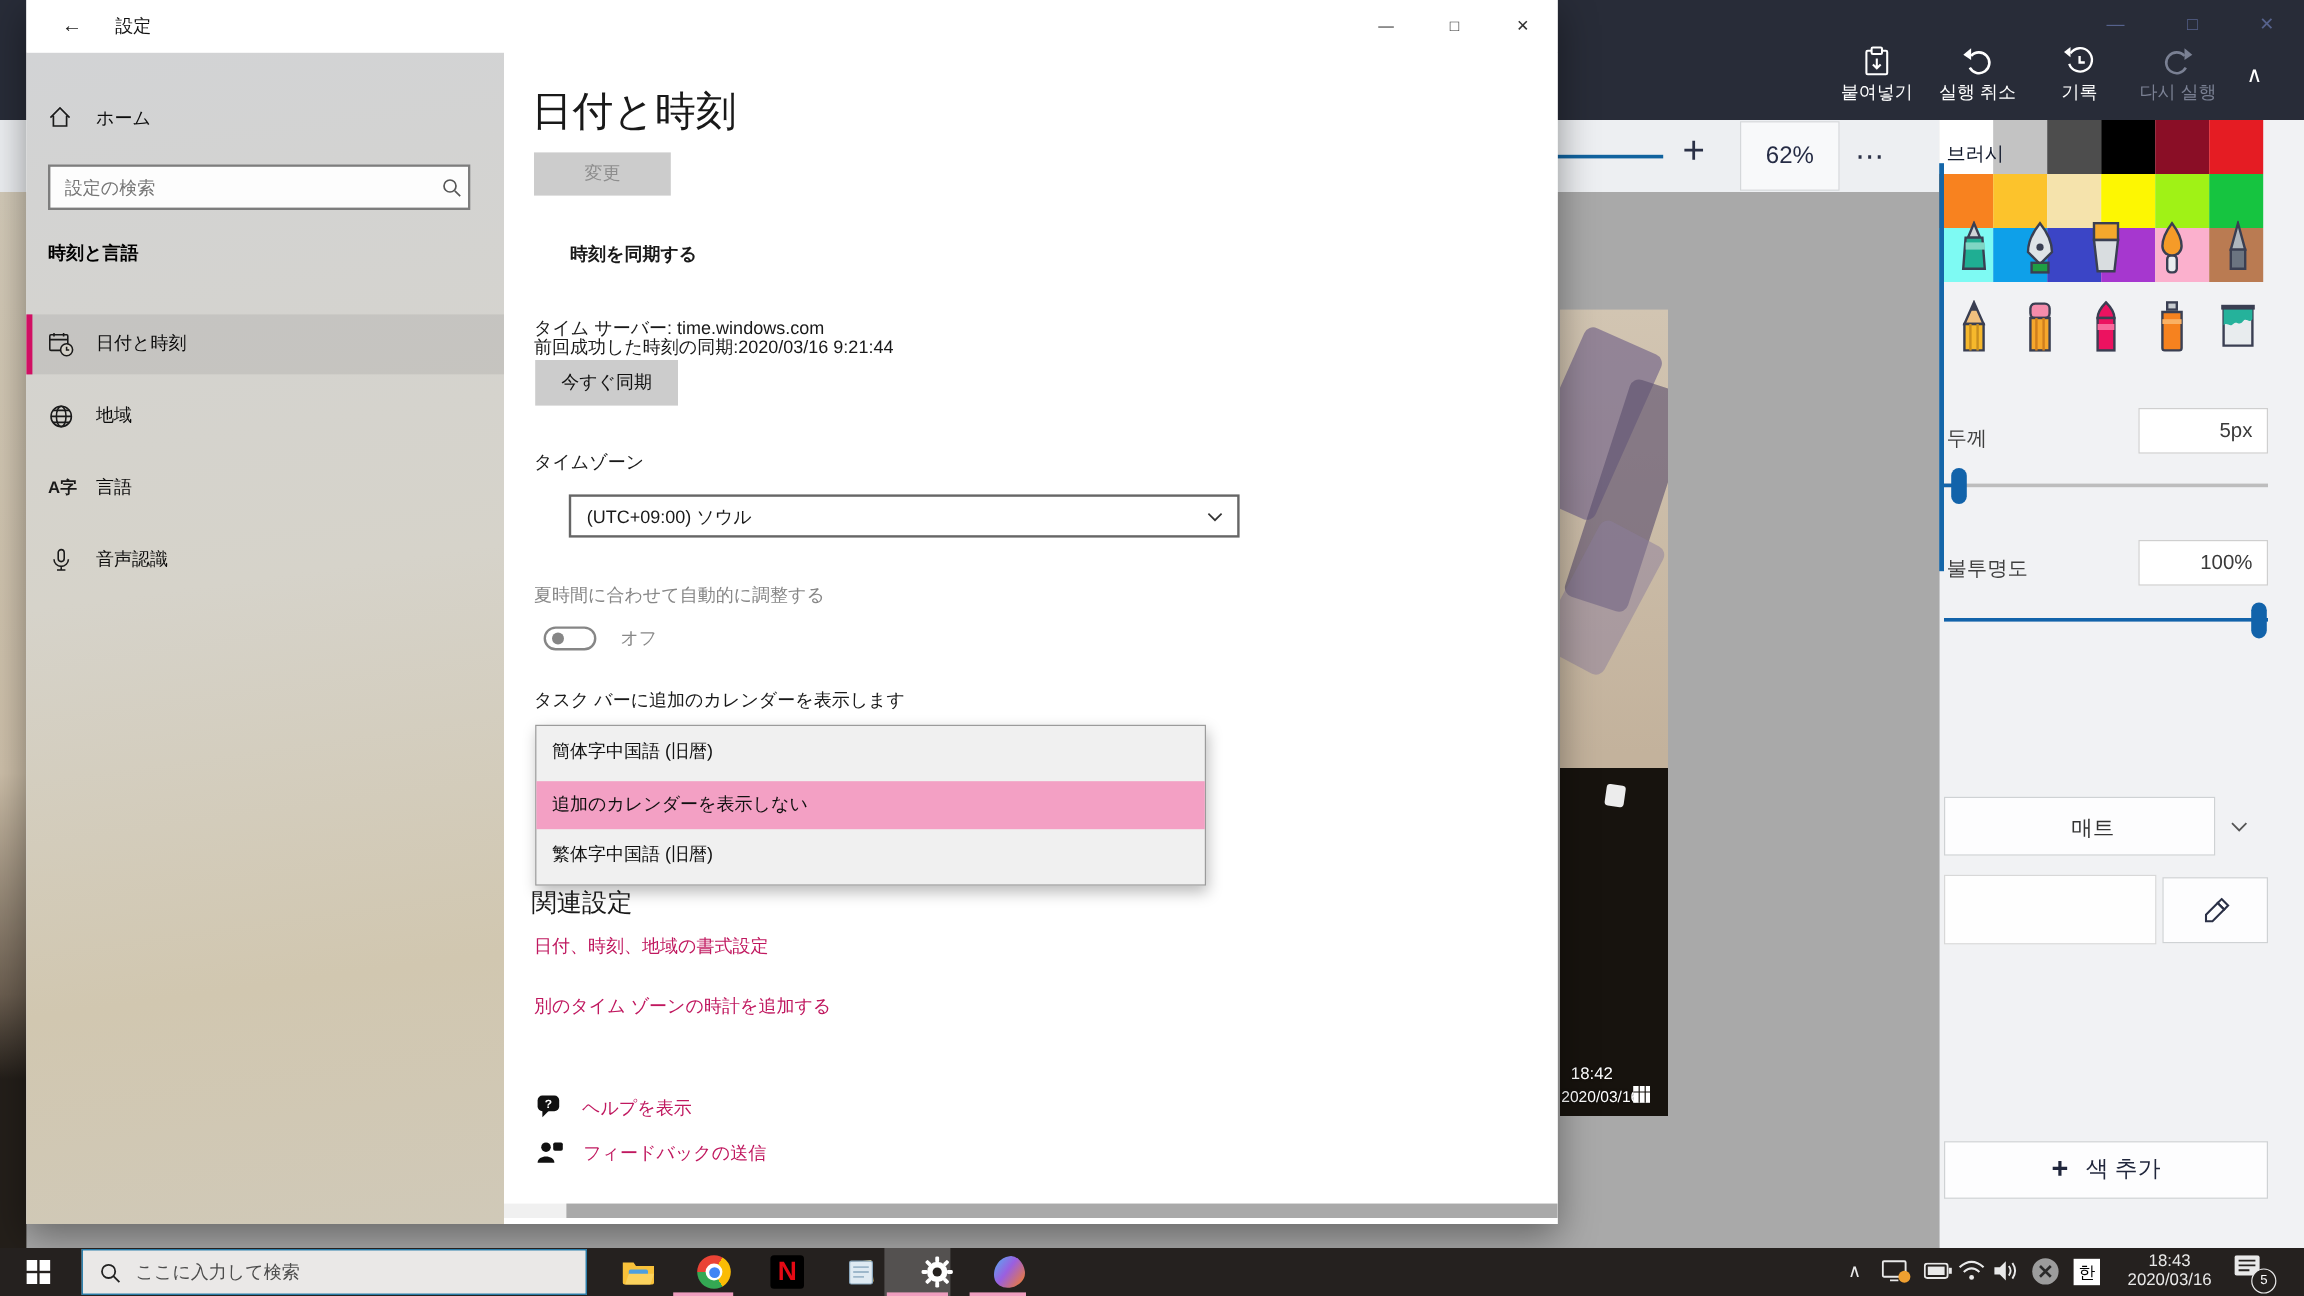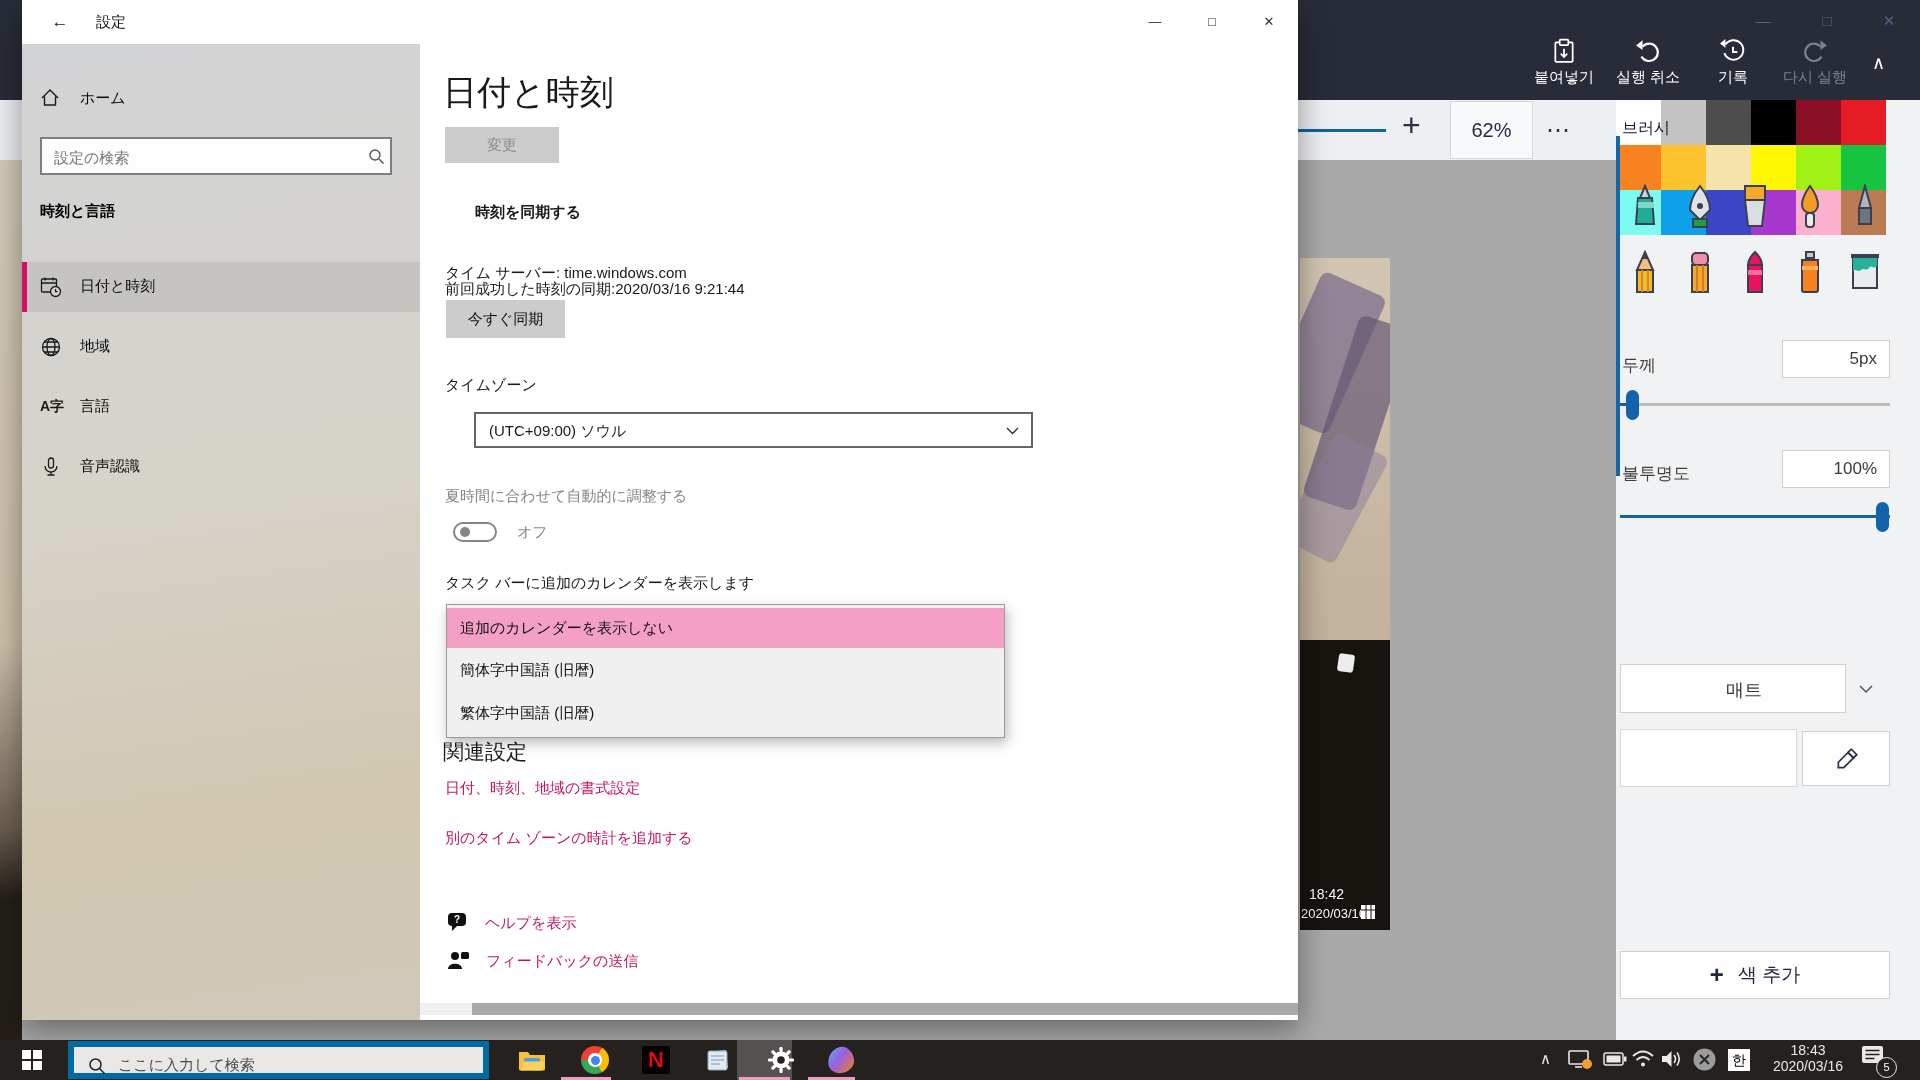--- a/index.html
+++ b/index.html
@@ -67,21 +67,21 @@
   .popup-item.hl{height:40px;line-height:40px;margin-top:3px;background:#f3a0c4;}
   #toggle{position:absolute;left:33px;top:478px;width:44px;height:20px;border:2px solid #868686;
     border-radius:12px;box-sizing:border-box;}
   #toggle .knob{position:absolute;left:5px;top:3px;width:10px;height:10px;border-radius:50%;background:#868686;}
   .hscroll-track{position:absolute;left:0;top:959px;width:878px;height:12px;background:#f0f0f0;}
   .hscroll-thumb{position:absolute;left:52px;top:0;width:826px;height:12px;background:#a9a9a9;}
 
   
   #taskbar{left:0;top:1040px;width:1920px;height:40px;background:#25211f;}
   #tb-search{position:absolute;left:68px;top:1px;width:421px;height:38px;background:#eae8e7;
-    border:6px solid #0369a1;box-sizing:border-box;}
+    border:1px solid #0369a1;box-sizing:border-box;}
   #tb-search .ph{position:absolute;left:44px;top:9px;font-size:15px;color:#4c4c4c;}
   .tb-app{position:absolute;top:5px;width:30px;height:30px;}
   .tb-underline{position:absolute;top:37px;height:3px;background:#ef9dbe;}
   .tb-activebg{position:absolute;left:737px;top:0;width:55px;height:40px;background:rgba(255,255,255,.22);}
   .tray-txt{color:#e9e9e9;font-size:14px;}
   .chrome-circle{width:28px;height:28px;border-radius:50%;
     background:conic-gradient(from -90deg,#ea4335 0 120deg,#fbbc05 0 240deg,#34a853 0 360deg);position:relative;}
   .chrome-circle:before{content:"";position:absolute;left:7px;top:7px;width:14px;height:14px;border-radius:50%;background:#fff;}
   .chrome-circle:after{content:"";position:absolute;left:9.5px;top:9.5px;width:9px;height:9px;border-radius:50%;background:#4285f4;}
   .netflix{width:28px;height:28px;background:#000;border-radius:3px;color:#e50914;
@@ -341,22 +341,22 @@
 
       <div class="abs txt muted" style="left:25px;top:443px;">夏時間に合わせて自動的に調整する</div>
       <div id="toggle">
           <div class="knob"></div>
         </div>
       <div class="abs txt muted" style="left:97px;top:479px;">オフ</div>
 
       <div class="abs txt" style="left:25px;top:530px;">タスク バーに追加のカレンダーを表示します</div>
 
       <div id="popup">
+        <div class="popup-item">簡体字中国語 (旧暦)</div>
         <div class="popup-item hl">追加のカレンダーを表示しない</div>
-        <div class="popup-item">簡体字中国語 (旧暦)</div>
         <div class="popup-item">繁体字中国語 (旧暦)</div>
       </div>
 
       <div class="abs" style="left:23px;top:694px;font-size:21px;color:#191919;">関連設定</div>
       <div class="abs link" style="left:25px;top:735px;">日付、時刻、地域の書式設定</div>
       <div class="abs link" style="left:25px;top:785px;text-align:right;">別のタイム ゾーンの時計を追加する</div>
 
       <svg class="abs" style="left:26px;top:866px;" width="24" height="24" viewBox="0 0 24 24">
         <rect x="2" y="3" width="18" height="13" rx="4" fill="#111"></rect>
         <polygon points="6,15 6,21 12,15" fill="#111"></polygon>

